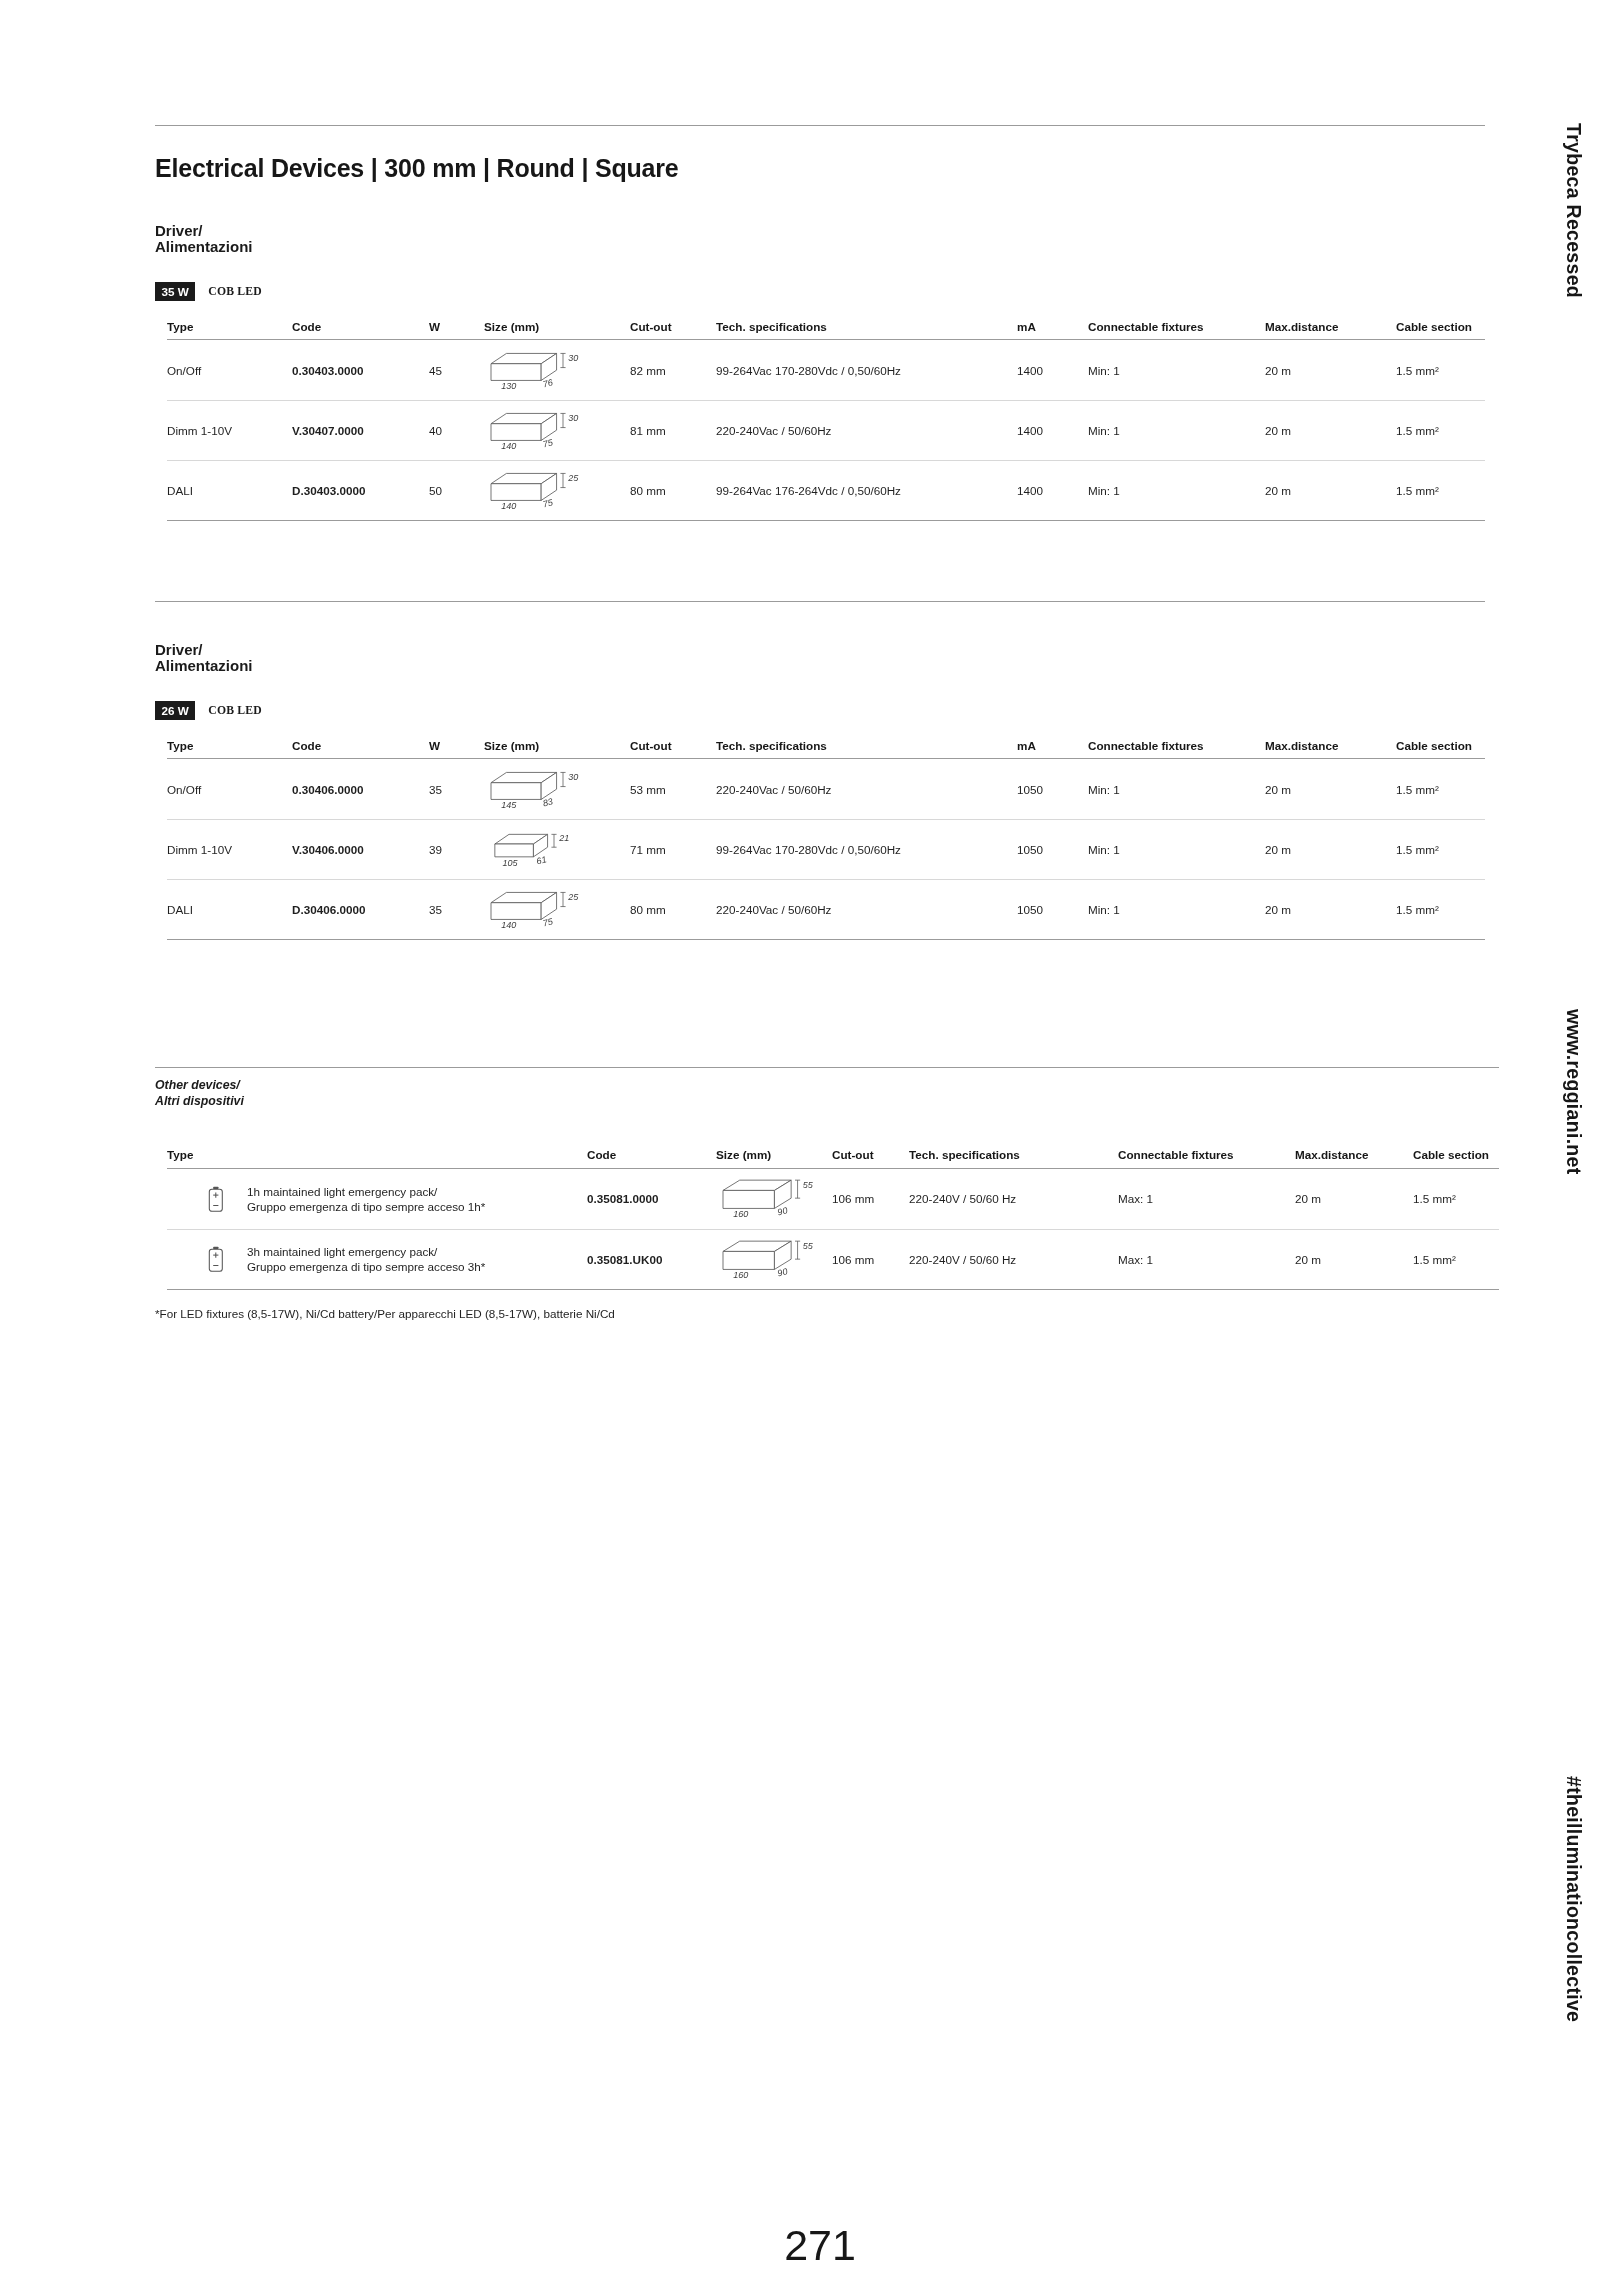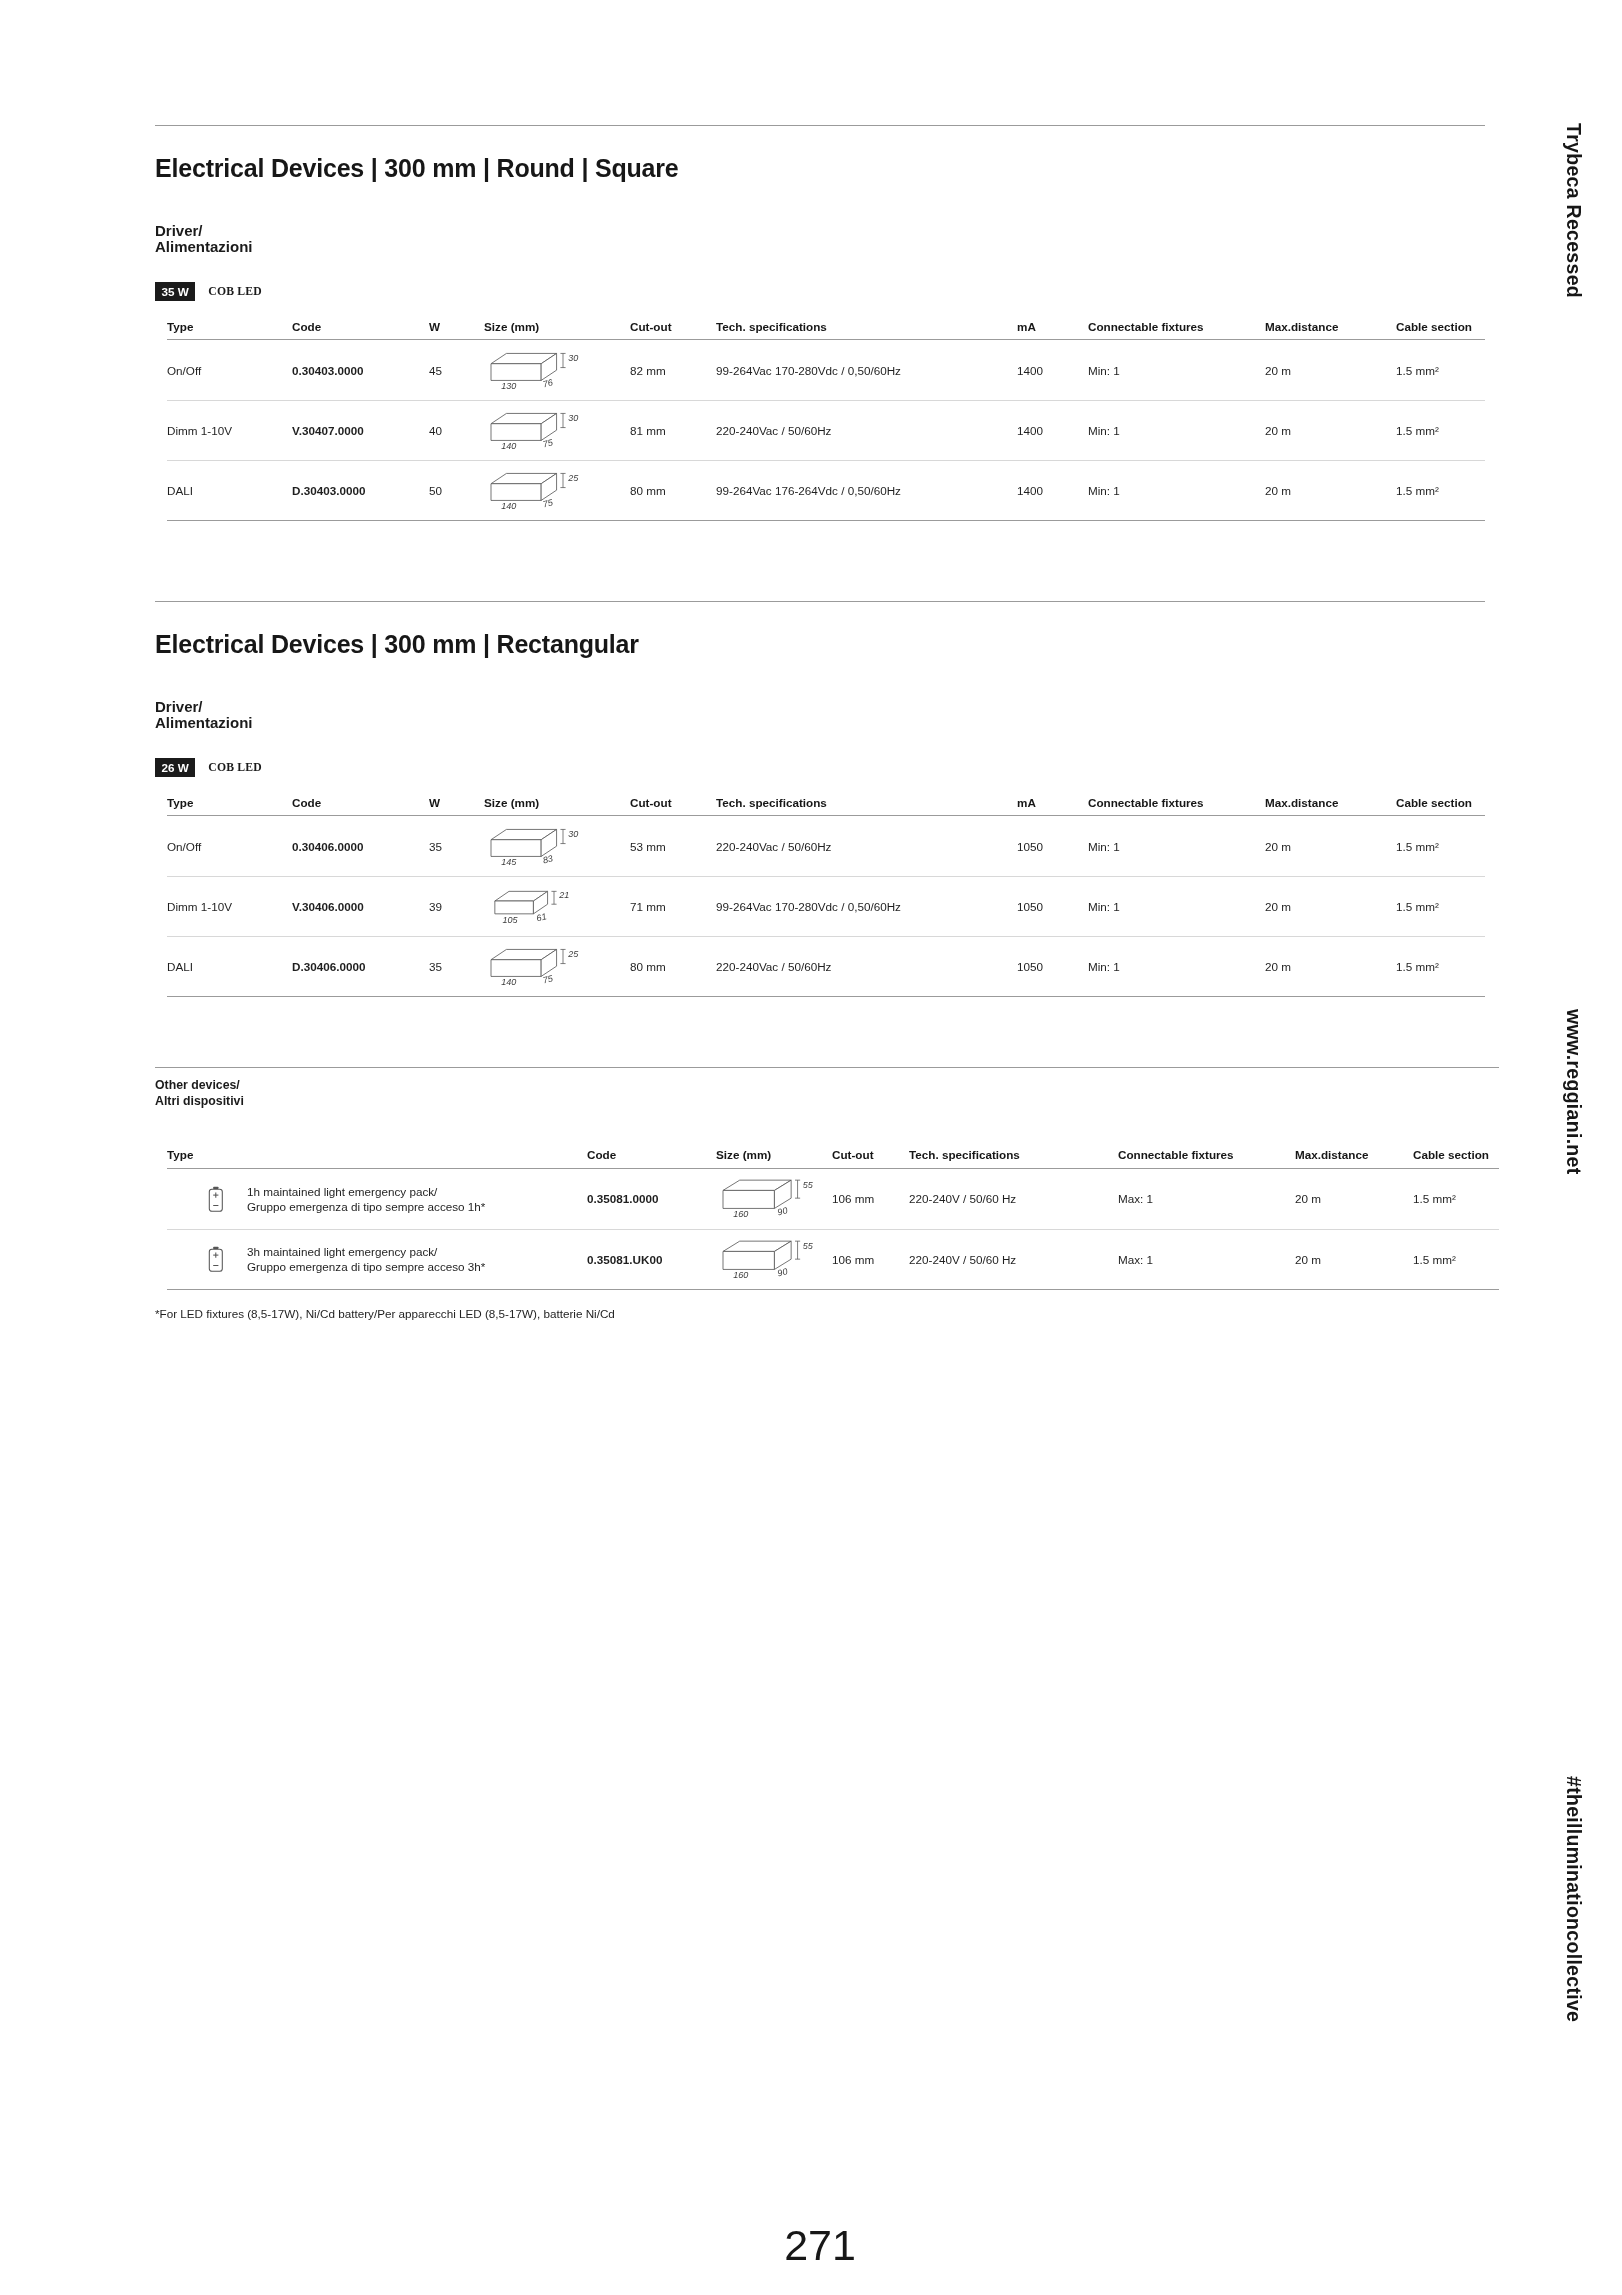--- a/index.html
+++ b/index.html
@@ -16,21 +16,21 @@
   #sec1, #sec2 { width:1330px; }
   #sec3 { width:1344px; }
   #sec1 { top:125px; }
   #sec2 { top:601px; }
   #sec3 { top:1067px; }
 
   .rule { border-top:1.3px solid #9b9b9b; height:0; }
 
   .sec-title { margin-top:27px; font-size:25px; line-height:30px; font-weight:700; letter-spacing:-0.2px; color:#171717; }
   .driver-label { margin-top:40px; font-size:15px; line-height:15.6px; font-weight:700; }
-  .other-title { margin-top:10.4px; font-size:12.3px; line-height:15.6px; font-weight:700; }
+  .other-title { margin-top:10.4px; font-size:12.3px; line-height:15.6px; font-weight:700;font-style:italic; }
 
   .badge-row { margin-top:27px; display:flex; align-items:center; gap:13px; height:21px; }
   .badge { background:#1b1b1b; color:#fff; font-size:11.7px; font-weight:700; padding:3.2px 6.5px 2.6px 6.5px; line-height:13.6px; }
   .badge-label { font-size:11.7px; font-weight:700; letter-spacing:0.2px;font-family:Liberation Serif, serif; }
 
   .grid10 { display:grid; grid-template-columns:125px 137px 55px 146px 86px 301px 71px 177px 131px 100px; }
   .grid8  { display:grid; grid-template-columns:420px 129px 116px 77px 209px 177px 118px 97px; }
 
   .dhead { margin-top:3.9px; height:34px; align-items:end; padding-bottom:6.5px; border-bottom:1.3px solid #9b9b9b; }
   .ohead { margin-top:25px; height:34px; align-items:end; padding-bottom:6.5px; border-bottom:1.3px solid #9b9b9b; }
@@ -177,21 +177,20 @@
         <div class="cell">1400</div>
         <div class="cell">Min: 1</div>
         <div class="cell">20 m</div>
         <div class="cell">1.5 mm²</div>
       </div>
     </div>
   </div>
 
   <div class="sec" id="sec2">
     <div class="rule"></div>
-    <div class="sec-title">Electrical Devices | 300 mm | Rectangular</div>
     <div class="driver-label">
       <div>Driver/</div>
       <div>Alimentazioni</div>
     </div>
     <div class="badge-row">
       <span class="badge">26 W</span>
       <span class="badge-label">COB LED</span>
     </div>
 
     <div class="dtable">

